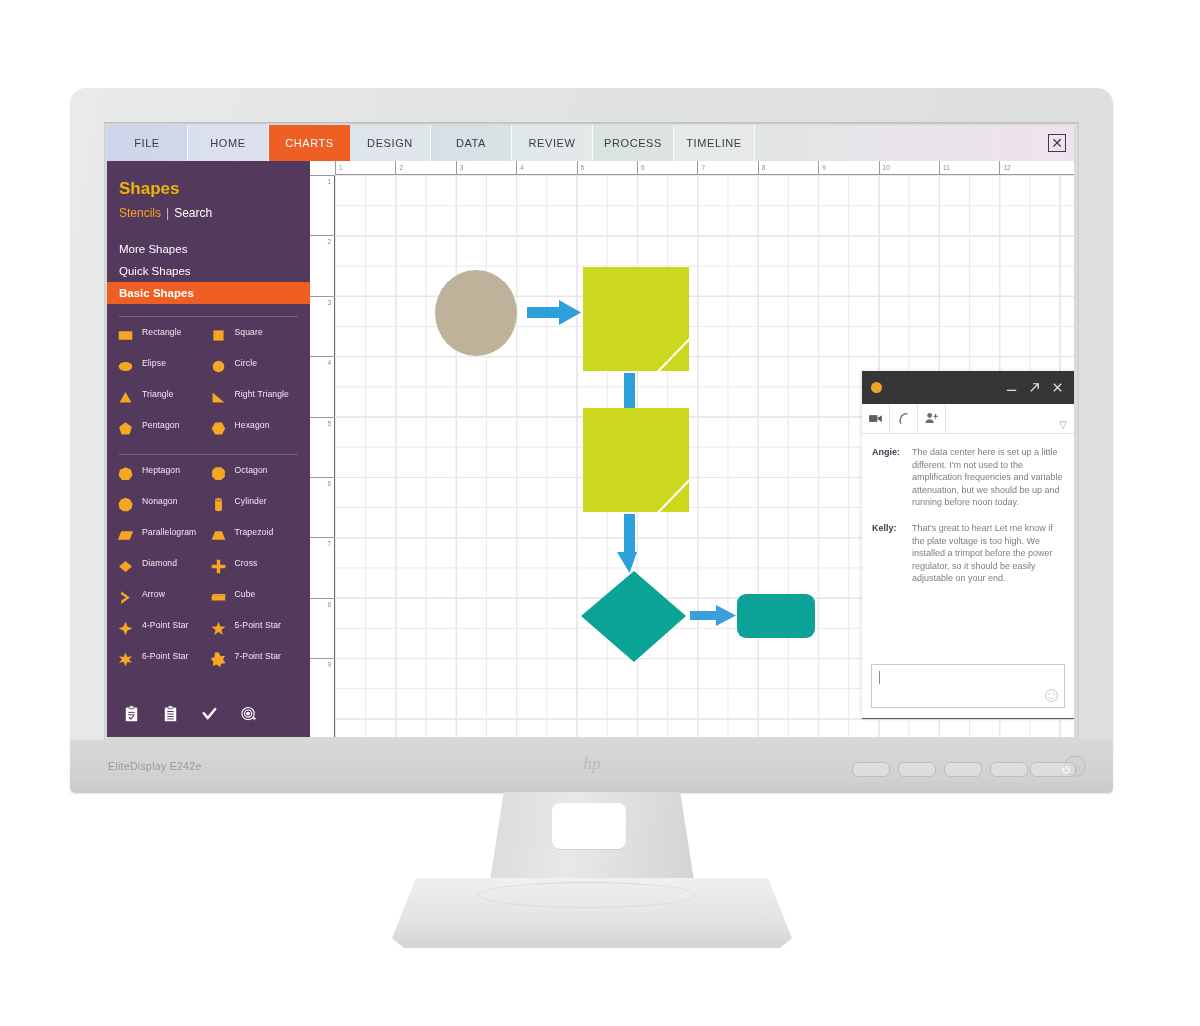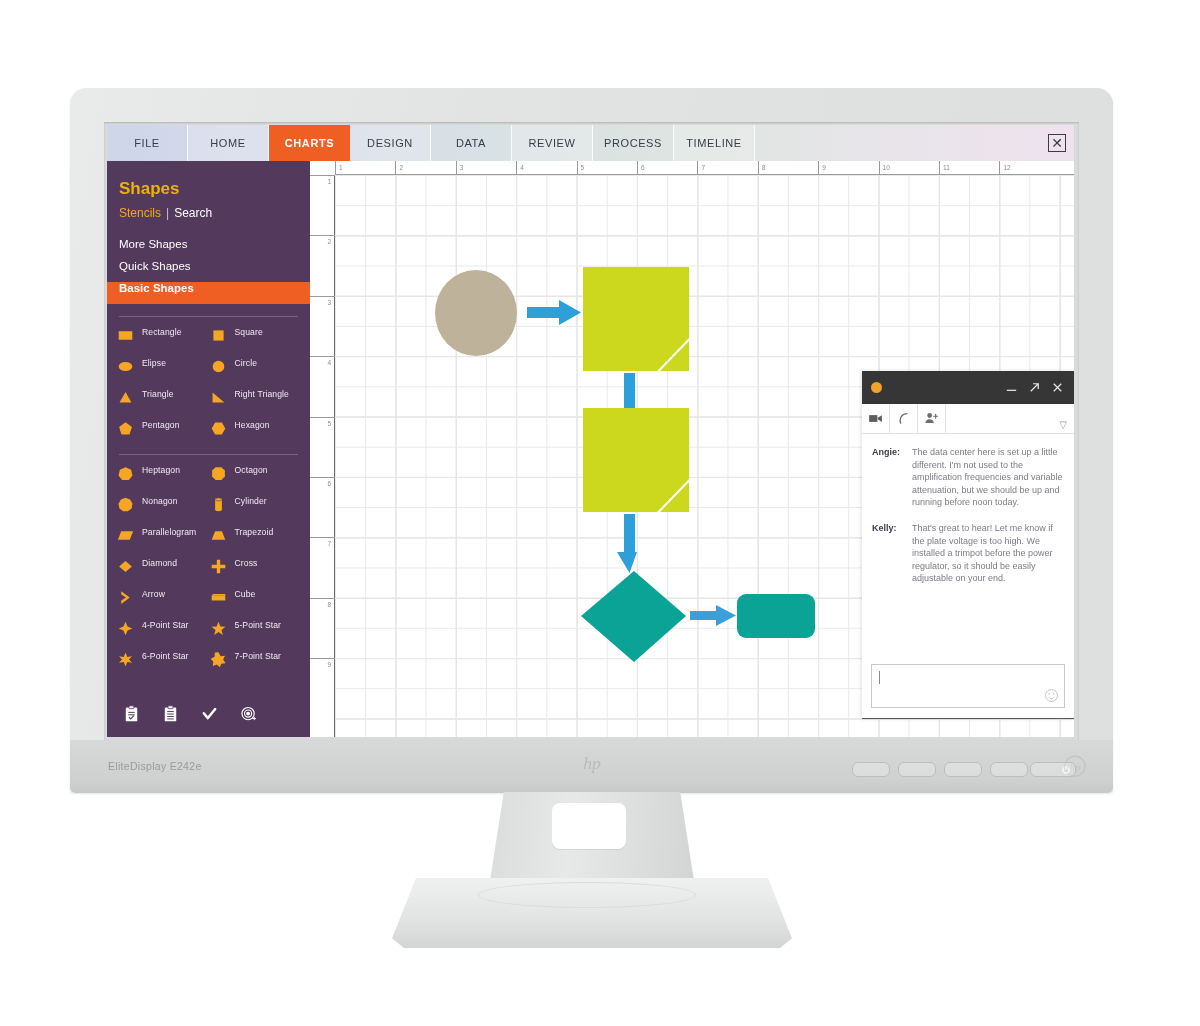--- a/index.html
+++ b/index.html
@@ -97,21 +97,21 @@
     display: flex; align-items: stretch; justify-content: space-between;
   }
   .tab {
     width: 81px; display: flex; align-items: center; justify-content: center;
     font-size: 11px; letter-spacing: .6px; color: #3a3a4a;
     border-right: 1px solid rgba(255,255,255,.85);
     background: transparent;
   }
   .tab.light { background: rgba(255,255,255,.22); }
   .tab.active {
-    background: #ef5f24; color: #ffffff; font-weight: 700;
+    background: #ef5f24; color: #ffffff; font-weight: 400;
     border-right: none;
   }
   .tab-spacer { flex: 1; }
   .close-x {
     width: 18px; height: 18px; margin: auto 8px auto 0;
     border: 1.6px solid #3b3b4a; display: flex; align-items: center;
     justify-content: center; color: #3b3b4a; font-size: 14px; line-height: 1;
   }
 
   
@@ -122,21 +122,21 @@
     color: #ffffff;
   }
   .side-title {
     margin: 18px 0 0 12px; font-size: 17px; font-weight: 700; color: #eab308;
   }
   .side-links { margin: 7px 0 0 12px; font-size: 12px; color: #ffffff; }
   .side-links .lnk-stencils { color: #f5a623; }
   .side-links .sep { color: #cbb9d2; margin: 0 5px; }
   .side-nav { margin-top: 18px; }
   .side-nav-item {
-    height: 22px; padding-left: 12px; display: flex; 
+    height: 22px; padding-left: 12px; display: flex; align-items: center;
     font-size: 11.5px; color: #ffffff;
   }
   .side-nav-item.active { background: #ef5f24; font-weight: bold; }
   .side-sep {
     margin: 12px 12px 0 12px; height: 1px; background: rgba(255,255,255,.22);
   }
   .shape-grid {
     margin: 10px 8px 0 10px;
     display: grid; grid-template-columns: 1fr 1fr; row-gap: 9px;
   }

